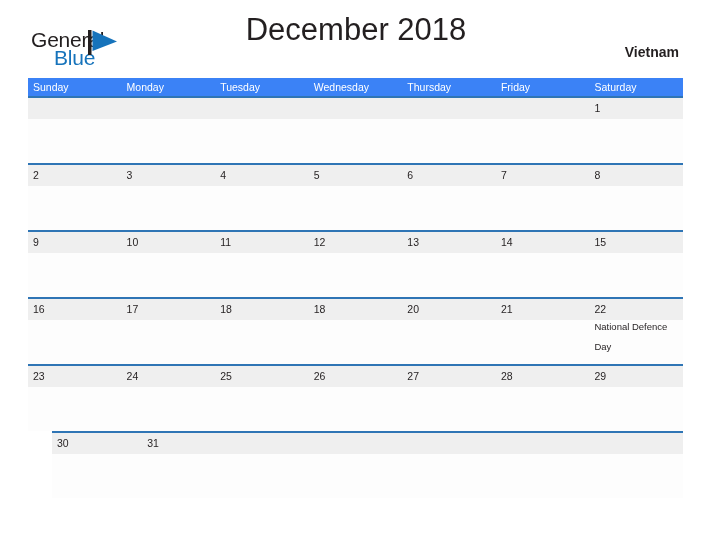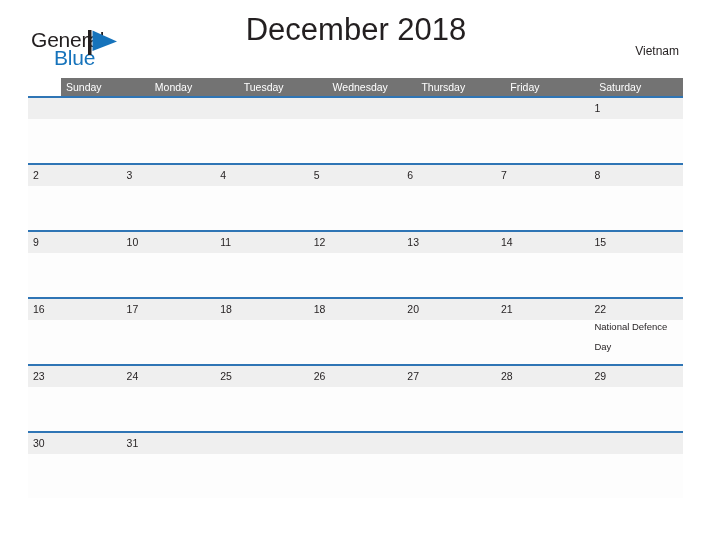--- a/index.html
+++ b/index.html
@@ -71,38 +71,38 @@
     font-weight: normal;
     color: #231f20;
     letter-spacing: 0px;
     font-family: "Liberation Sans", sans-serif;
   }
 
   .cal-region {
     position: absolute;
     right: 33px;
     top: 44px;
-    font-size: 12px;
-    color: #231f20;
-    font-family: "Liberation Sans", sans-serif;
+    font-size: 14px;
+    color: #231f20;
+    font-family: "Liberation Sans", sans-serif;
+    font-weight: bold;
   }
 
   
   .calendar {
     position: absolute;
     left: 28px;
     top: 78px;
     width: 655px;
   }
 
   .weekdays {
     display: flex;
-    background: #737373;
+    background: #3b82f6;
     height: 18px;
-    margin-left: 33px;
   }
   .weekday {
     flex: 1 1 0;
     color: #ffffff;
     font-size: 10.5px;
     line-height: 18px;
     padding-left: 5px;
     box-sizing: border-box;
     font-family: "Liberation Sans", sans-serif;
     white-space: nowrap;
@@ -145,20 +145,21 @@
   .day-event {
     font-size: 9.5px;
     color: #231f20;
     line-height: 20px;
     margin-top: 1px;
     font-family: "Liberation Sans", sans-serif;
     word-wrap: break-word;
   }
   .row-last {
     border-bottom: none;
+    margin-left: 24px;
   }
 </style>
 </head>
 <body>
 
 <div class="page">
 
   <div class="header">
 
     <div class="logo">

